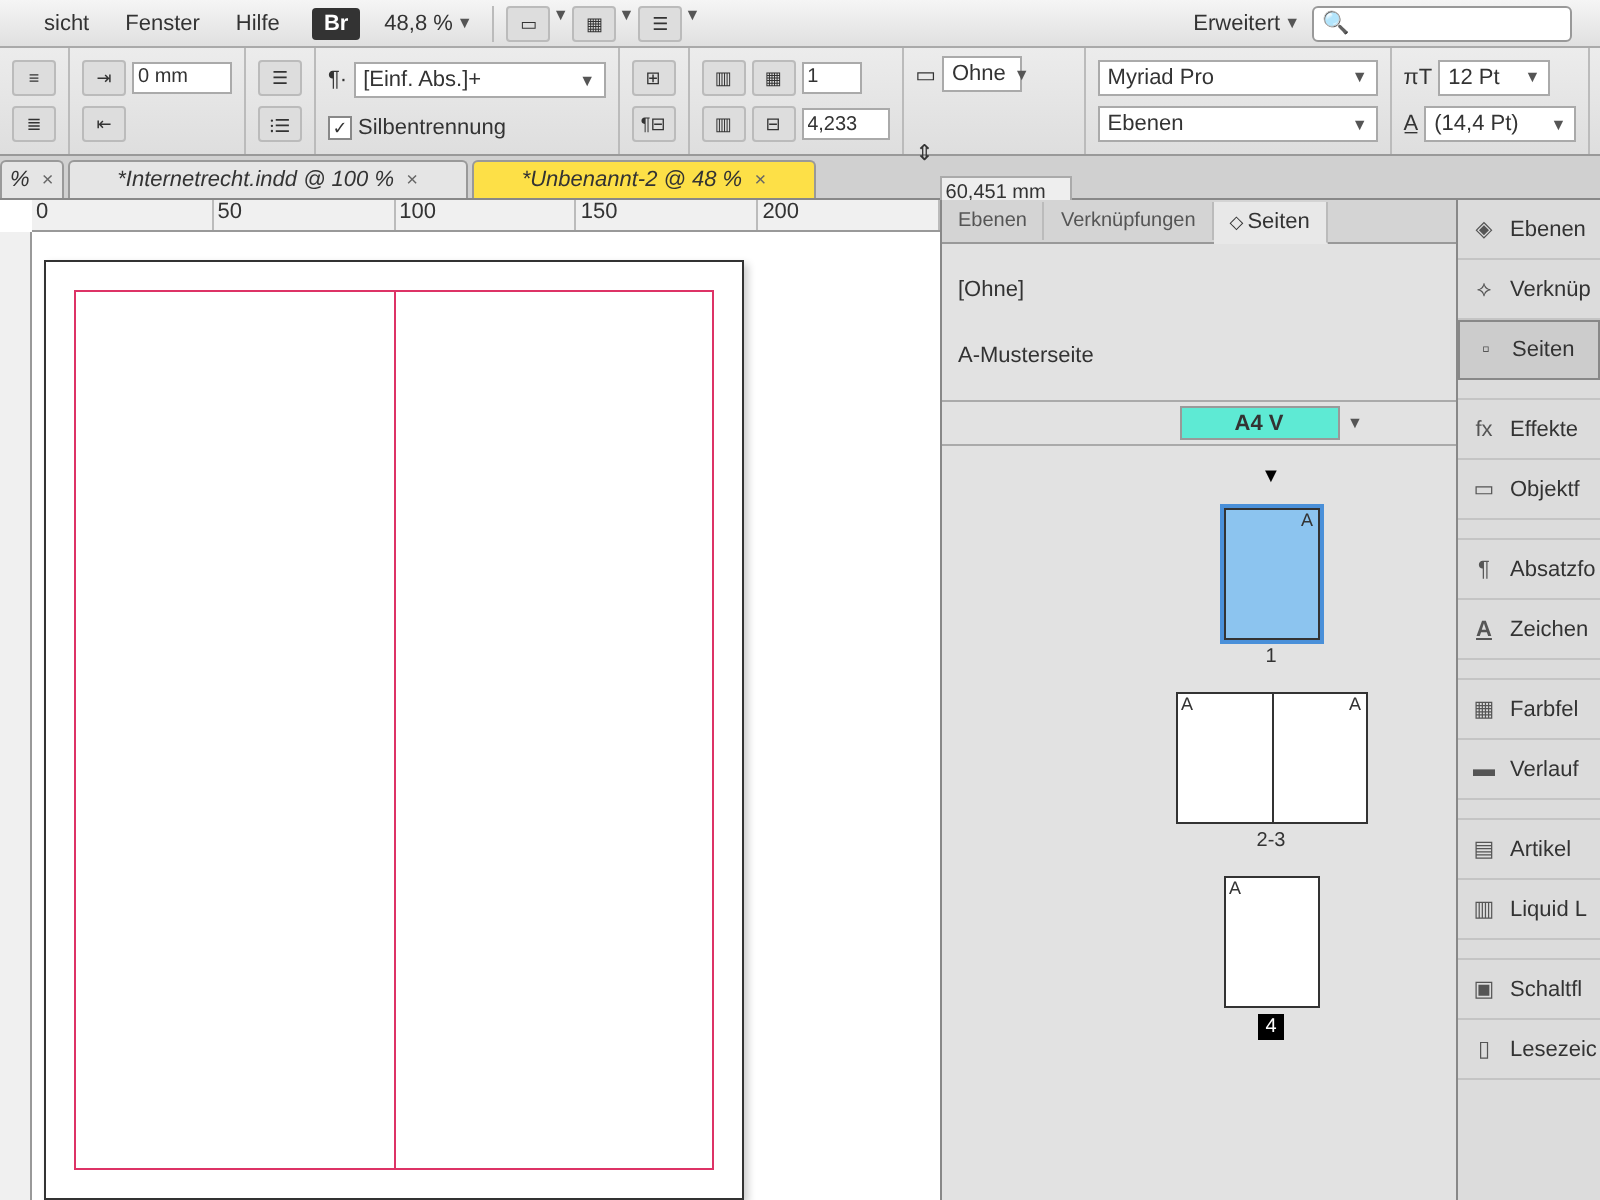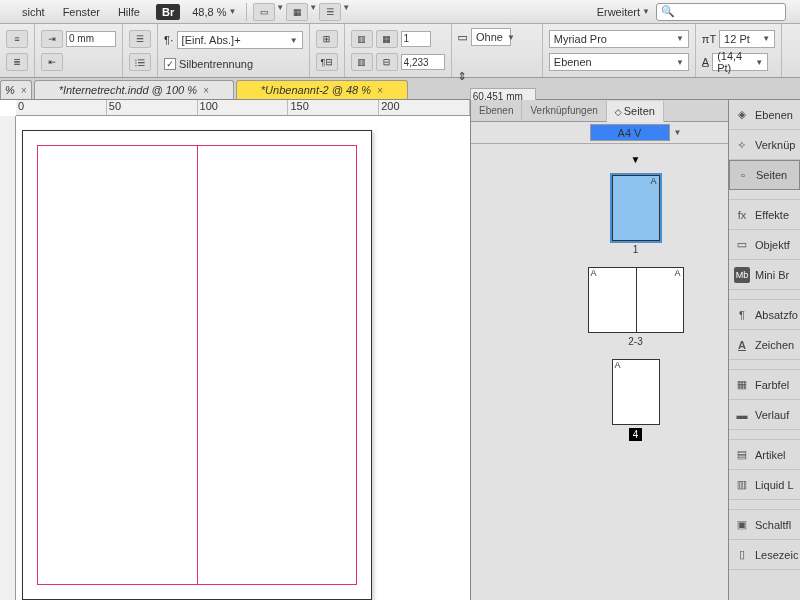--- a/index.html
+++ b/index.html
@@ -39,21 +39,21 @@
 .ptab.active{background:#e8e8e8;color:#000;border-bottom:1px solid #e8e8e8;margin-bottom:-1px}
 .ptab-arrow{font-size:9px;margin-right:2px}
 .panel-menu{position:absolute;right:4px;font-size:10px}
 .masters{padding:6px 8px;border-bottom:1px solid #aaa}
 .master-row{display:flex;justify-content:space-between;align-items:center;padding:4px 0}
 .master-thumb{border:1px solid #888;background:#fff}
 .mt-single{width:20px;height:26px}
 .mt-spread{display:flex}
 .mt-spread div{width:18px;height:24px;border:1px solid #888;background:#fff}
 .size-bar{height:22px;border-bottom:1px solid #aaa;display:flex;align-items:center;justify-content:center;gap:4px}
-.size-dd{width:80px;height:17px;border:1px solid #999;background:#3b82f6;display:flex;align-items:center;justify-content:center;font-size:10px;font-weight:normal}
+.size-dd{width:80px;height:17px;border:1px solid #999;background:#5eead4;display:flex;align-items:center;justify-content:center;font-size:10px;font-weight:bold}
 .pages-list{flex:1;padding:10px;display:flex;flex-direction:column;align-items:center;gap:12px;overflow:auto}
 .page-thumb{border:1px solid #333;background:#fff;position:relative}
 .page-thumb.sel{background:#8cc4ef;outline:2px solid #4a90d9}
 .pt-single{width:48px;height:66px}
 .pt-spread{display:flex}
 .pt-spread .page-thumb{width:48px;height:66px}
 .pt-spread .page-thumb:first-child{border-right:none}
 .mark{position:absolute;top:0;font-size:9px;padding:0 2px}
 .mark.l{left:0}.mark.r{right:0}
 .page-num{font-size:10px;margin-top:3px}
@@ -190,21 +190,21 @@
   <div class="ctrl-sec">
     <div class="ctrl-row">
         <span>πT</span>
         <div class="dd-box" style="width:56px">
           <span>12 Pt</span>
           <span class="dd-arrow">▼</span>
         </div>
       </div>
     <div class="ctrl-row">
         <span>A̲</span>
-        <div class="dd-box" style="width:56px">
+        <div class="dd-box" style="width:76px">
           <span>(14,4 Pt)</span>
           <span class="dd-arrow">▼</span>
         </div>
       </div>
   </div>
 </div>
 
 <div class="tab-bar">
   <div class="doc-tab" style="min-width:14px;padding:3px 4px">
       <span>%</span>
@@ -236,20 +236,33 @@
       <div class="col-guide"></div>
     </div>
   </div>
 
   <div class="pages-panel">
     <div class="panel-tabs">
       <div class="ptab">Ebenen</div>
       <div class="ptab">Verknüpfungen</div>
       <div class="ptab active"><span class="ptab-arrow">◇</span><span>Seiten</span></div>
       <div class="panel-menu">▸▸ ☰</div>
+    </div>
+    <div class="masters">
+      <div class="master-row">
+        <span>[Ohne]</span>
+        <div class="master-thumb mt-single"></div>
+      </div>
+      <div class="master-row">
+        <span>A-Musterseite</span>
+        <div class="mt-spread">
+            <div></div>
+            <div></div>
+          </div>
+      </div>
     </div>
     <div class="size-bar">
       <div class="size-dd">
           <span>A4 V</span>
         </div>
       <span class="dd-arrow">▼</span>
     </div>
     <div class="pages-list">
       <div class="caret">▼</div>
       <div style="display:flex;flex-direction:column;align-items:center">
@@ -294,24 +307,20 @@
     </div>
   <div class="dock-gap"></div>
   <div class="dock-item">
       <span class="dock-ico" style="">fx</span>
       <span>Effekte</span>
     </div>
   <div class="dock-item">
       <span class="dock-ico">▭</span>
       <span>Objektf</span>
     </div>
-  <div class="dock-item">
-      <span class="dock-ico" style="background:#555;color:#fff;border-radius:2px;font-size:9px">Mb</span>
-      <span>Mini Br</span>
-    </div>
   <div class="dock-gap"></div>
   <div class="dock-item">
       <span class="dock-ico">¶</span>
       <span>Absatzfo</span>
     </div>
   <div class="dock-item">
       <span class="dock-ico" style="font-weight:bold;text-decoration:underline">A</span>
       <span>Zeichen</span>
     </div>
   <div class="dock-gap"></div>

